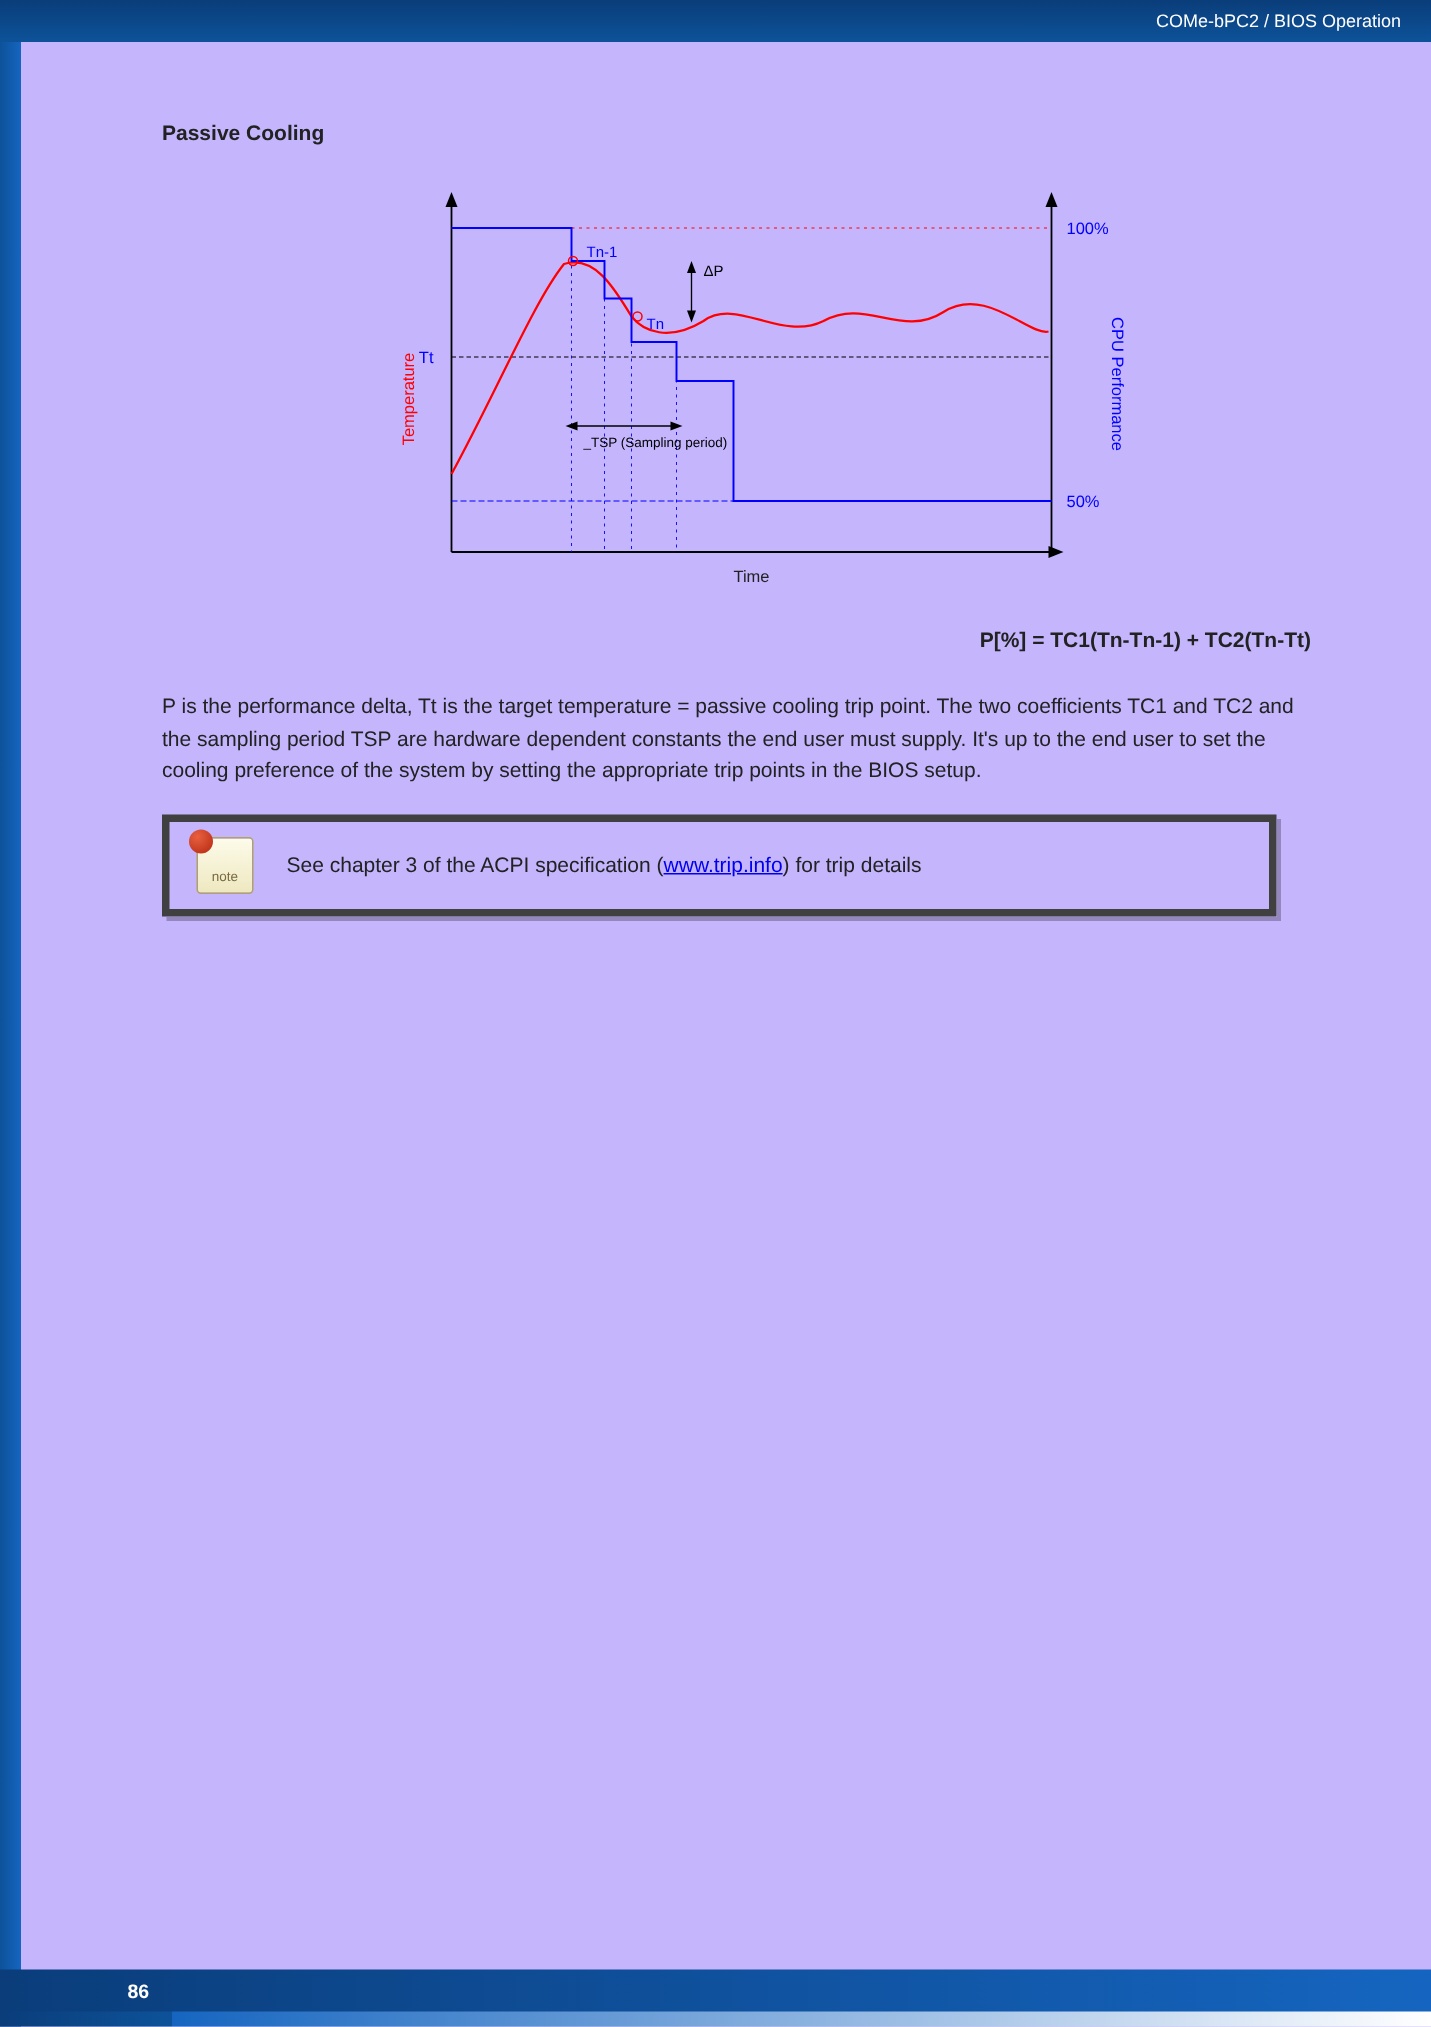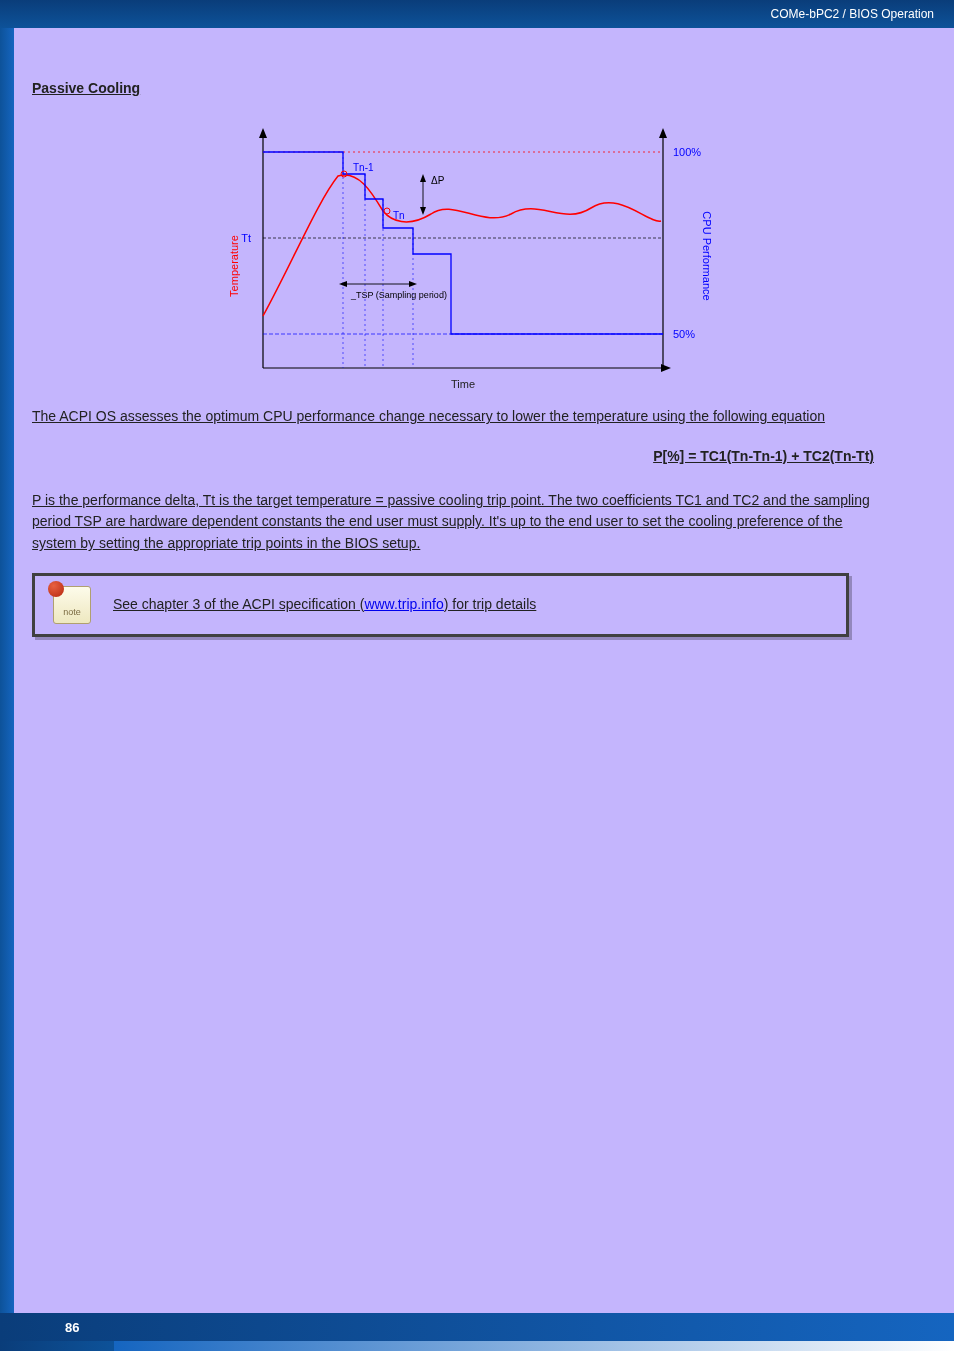--- a/index.html
+++ b/index.html
@@ -28,25 +28,24 @@
     }
     .side-accent-left {
       position: absolute;
       left: 0;
       top: 28px;
       width: 14px;
       bottom: 0;
       background: linear-gradient(to right, #0d5299, #1565c0);
     }
     .content {
-      padding: 50px 80px 40px 32px;
+      padding: 50px 80px 40px 108px;
       color: #222;
       font-size: 14px;
       line-height: 1.55;
-      text-decoration: underline;
     }
     .section-heading {
       font-weight: bold;
       font-size: 14px;
       margin-bottom: 16px;
     }
     .chart-wrapper {
       margin-bottom: 4px;
       text-align: center;
     }
@@ -56,21 +55,21 @@
     .para {
       margin-bottom: 18px;
     }
     .formula {
       text-align: right;
       font-weight: bold;
       font-size: 14px;
       margin: 14px 0 22px 0;
     }
     .note-box {
-      border: 3px solid #404040;
+      border: 5px solid #404040;
       box-shadow: 3px 3px 0 rgba(0,0,0,0.25);
       display: flex;
       align-items: center;
       padding: 10px 18px;
       gap: 22px;
       margin-top: 6px;
       width: 97%;
     }
     .note-icon {
       width: 38px;
@@ -117,21 +116,21 @@
       left: 0;
       bottom: 10px;
       width: 100%;
       height: 28px;
       background: linear-gradient(to right, #0a3d7a, #1565c0);
       color: white;
       font-size: 13px;
       font-weight: bold;
       display: flex;
       align-items: center;
-      padding-left: 65px;
+      padding-left: 85px;
     }
   </style>
 </head>
 <body>
 
 <div class="page">
   <div class="header-bar">
     <span>COMe-bPC2 / BIOS Operation</span>
   </div>
   <div class="side-accent-left"></div>
@@ -186,21 +185,20 @@
         <polygon points="240,99 237,91 243,91" fill="black"></polygon>
         <text x="248" y="68" font-size="10" fill="black">ΔP</text>
 
         <line x1="160" y1="168" x2="230" y2="168" stroke="black" stroke-width="0.9"></line>
         <polygon points="156,168 164,165 164,171" fill="black"></polygon>
         <polygon points="234,168 226,165 226,171" fill="black"></polygon>
         <text x="168" y="182" font-size="9" fill="black">_TSP (Sampling period)</text>
       </svg>
     </div>
 
-    <div class="para">The ACPI OS assesses the optimum CPU performance change necessary to lower the temperature using the following equation</div>
     <div class="formula">P[%] = TC1(Tn-Tn-1) + TC2(Tn-Tt)</div>
     <div class="para">P is the performance delta, Tt is the target temperature = passive cooling trip point. The two coefficients TC1 and TC2 and the sampling period TSP are hardware dependent constants the end user must supply. It's up to the end user to set the cooling preference of the system by setting the appropriate trip points in the BIOS setup.</div>
 
     <div class="note-box">
       <div class="note-icon">
         <span>note</span>
       </div>
       <div>
         <span>See chapter 3 of the ACPI specification (</span><a href="#" class="link">www.trip.info</a><span>) for trip details</span>
       </div>

